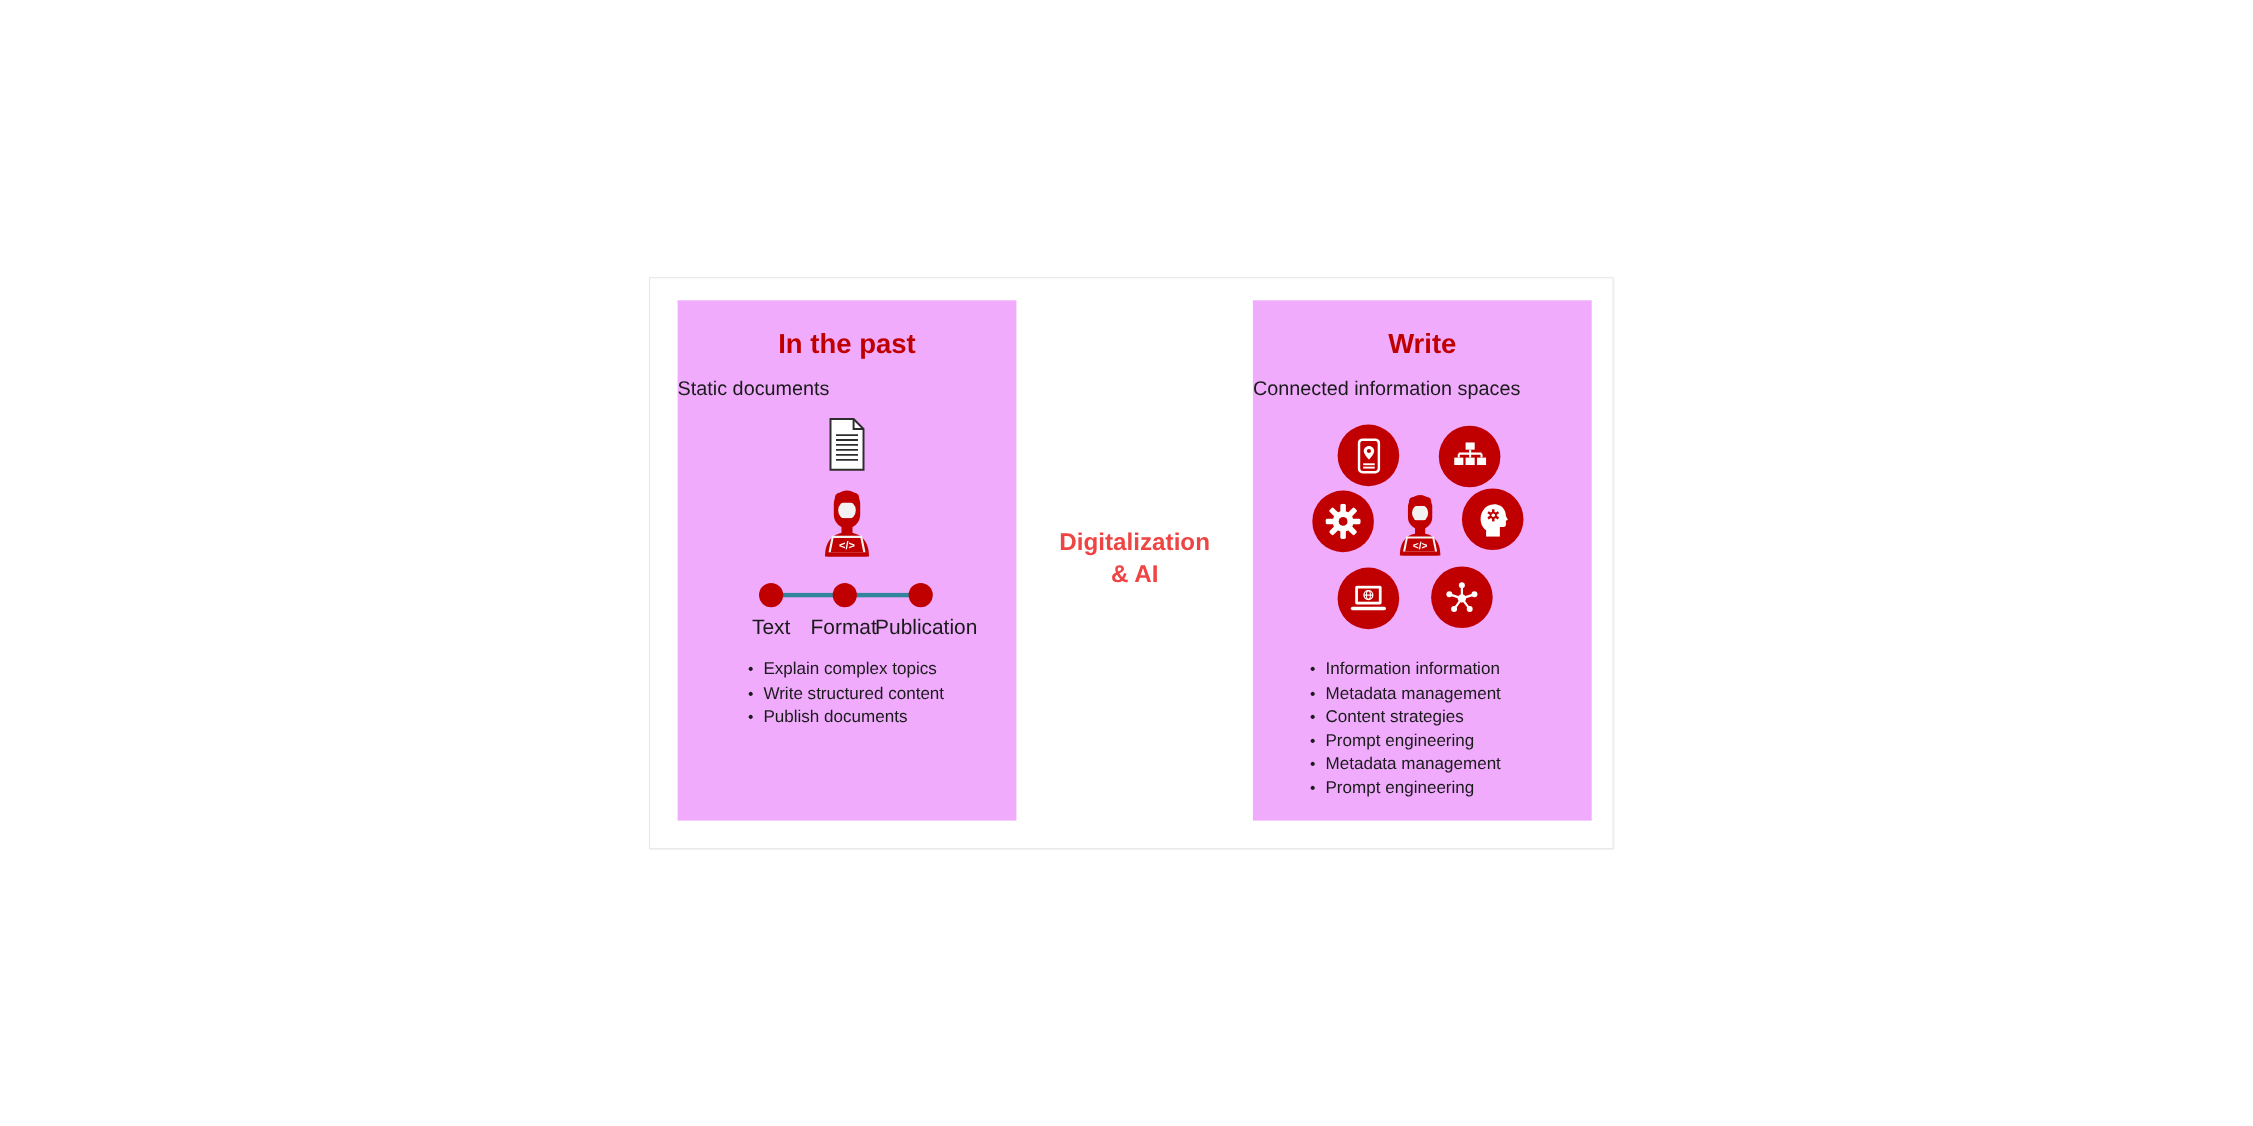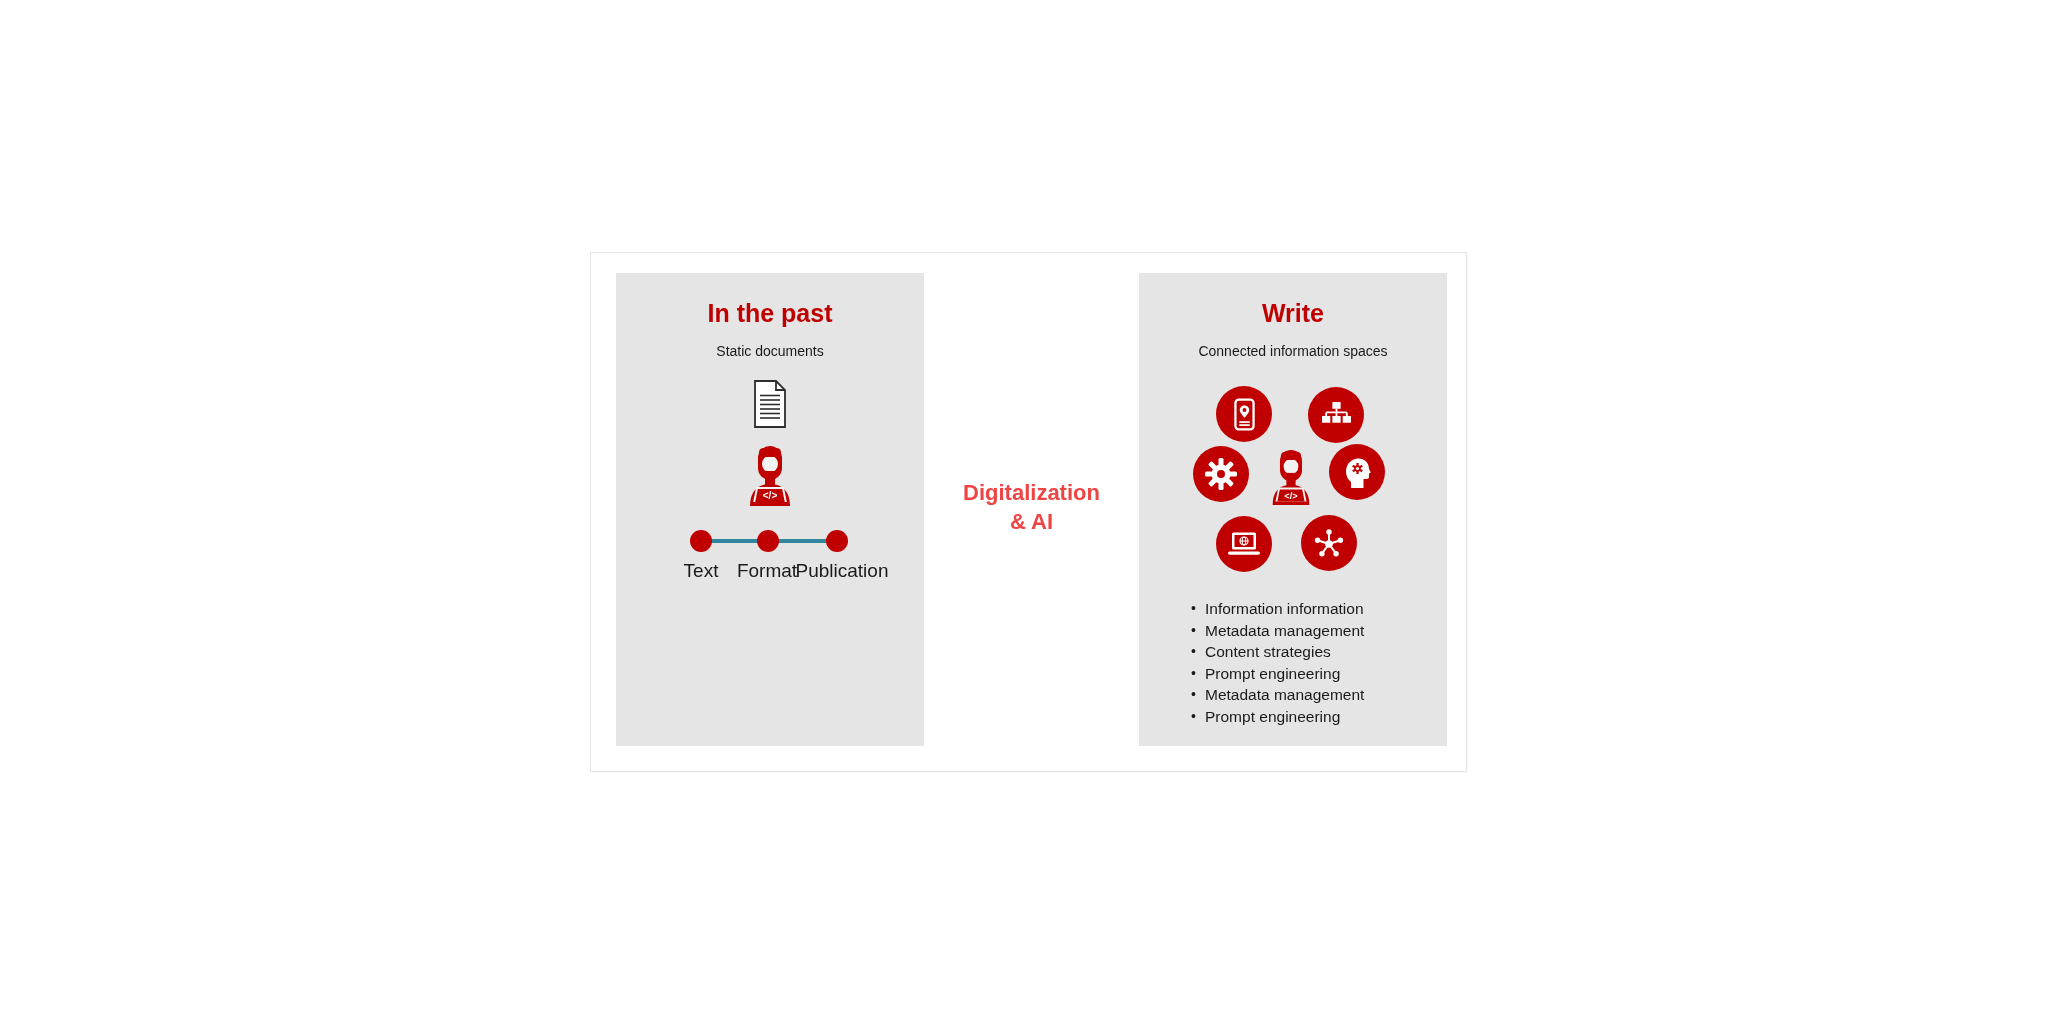--- a/index.html
+++ b/index.html
@@ -7,32 +7,32 @@
   .canvas {
     position:relative; width:2048px; height:1024px; background:#ffffff;
     font-family:"Liberation Sans", sans-serif; color:#1a1a1a; overflow:hidden;
   }
   .card {
     position:absolute; left:590px; top:252px; width:877px; height:520px;
     background:#ffffff; border:1px solid #e7e7e7;
     box-shadow:1px 1px 0 rgba(0,0,0,0.03);
   }
   .panel {
-    position:absolute; top:272px; width:308px; height:473px; background:#e5e5e5;
+    position:absolute; top:272px; width:308px; height:473px; background:#f0abfc;
   }
   .panel-left  { left:615px; }
   .panel-right { left:1138px; }
 
   .panel-title {
     position:absolute; top:26px; left:0; width:100%;
     text-align:center; font-size:25px; font-weight:600; color:#c00000;
   }
   .panel-sub {
     position:absolute; top:70px; left:0; width:100%;
-    text-align:center; font-size:14px; font-weight:400; color:#1a1a1a;
+    text-align:left; font-size:18px; font-weight:400; color:#1a1a1a;
   }
 
   
   .doc-icon   { position:absolute; top:106px; left:50%; transform:translateX(-50%); }
   .person-big { position:absolute; top:172px; left:50%; transform:translateX(-50%); }
 
   .timeline-line {
     position:absolute; top:266px; left:85px; width:136px; height:4px;
     background:#31859c;
   }
@@ -113,20 +113,25 @@
       </svg>
 
       <div class="timeline-line"></div>
       <div class="timeline-dot dot-1"></div>
       <div class="timeline-dot dot-2"></div>
       <div class="timeline-dot dot-3"></div>
       <div class="step-label step-1">Text</div>
       <div class="step-label step-2">Format</div>
       <div class="step-label step-3">Publication</div>
 
+      <ul class="bullets bullets-left">
+        <li>Explain complex topics</li>
+        <li>Write structured content</li>
+        <li>Publish documents</li>
+      </ul>
     </div>
 
     <div class="center-label" style="left:333px; top:225px;">
       <div>Digitalization</div>
       <div>&amp; AI</div>
     </div>
 
     <div class="panel panel-right" style="left:548px; top:20px;">
       <div class="panel-title">Write</div>
       <div class="panel-sub">Connected information spaces</div>

